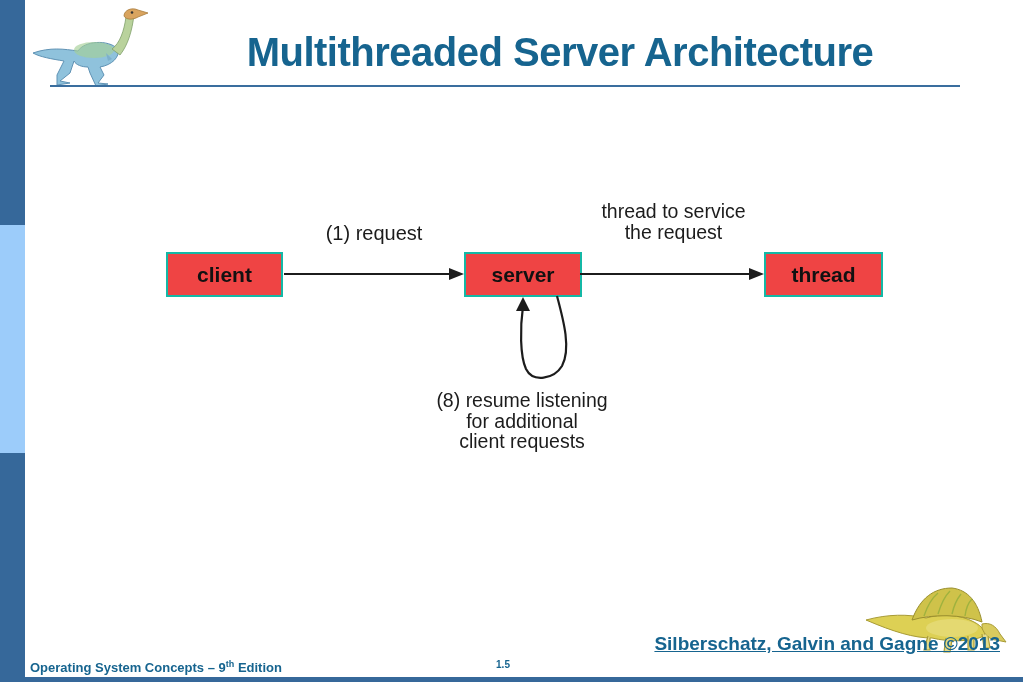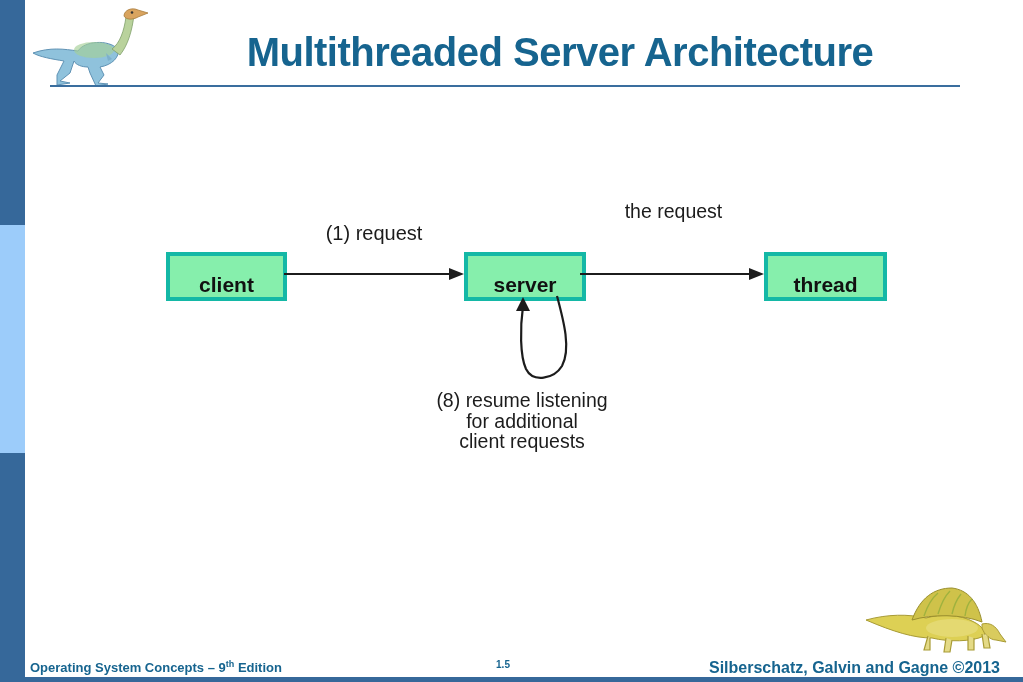--- a/index.html
+++ b/index.html
@@ -33,23 +33,23 @@
     left: 50px; top: 85px; width: 910px; height: 2px;
     background: #3a6e9e;
   }
   .dino-tl { position: absolute; left: 30px; top: 3px; width: 132px; height: 84px; }
   .dino-br { position: absolute; left: 864px; top: 580px; width: 154px; height: 74px; }
 
   
   .node {
     position: absolute;
     height: 41px;
-    background: #86efac;
-    border: 4px solid #14b8a6;
-    display: flex; align-items: flex-end; justify-content: center;
+    background: #ef4444;
+    border: 2px solid #14b8a6;
+    display: flex; align-items: center; justify-content: center;
     font-size: 21px; font-weight: bold; color: #111111;
   }
   #node-client { left: 166px; top: 252px; width: 113px; }
   #node-server { left: 464px; top: 252px; width: 114px; }
   #node-thread { left: 764px; top: 252px; width: 115px; }
 
   .dlabel {
     position: absolute;
     color: #1c1c1c;
     text-align: center;
@@ -72,24 +72,25 @@
     font-size: 13px; font-weight: bold; color: #16648f;
     white-space: nowrap;
   }
   .footer-left sup { font-size: 9px; }
   .footer-page {
     position: absolute; left: 453px; top: 659px; width: 100px;
     text-align: center;
     font-size: 10px; font-weight: bold; color: #16648f;
   }
   .footer-right {
-    position: absolute; right: 23px; top: 659px;
+    position: absolute; right: 23px; top: 633px;
     text-align: right;
-    font-size: 16px; font-weight: bold; color: #16648f;
+    font-size: 19px; font-weight: bold; color: #16648f;
     white-space: nowrap;
+    text-decoration: underline;
   }
   .bottom-strip {
     position: absolute; left: 0; top: 677px; width: 1023px; height: 5px;
     background: #36689a;
   }
 </style>
 </head>
 <body>
 
 <div class="slide">
@@ -123,20 +124,21 @@
   <div class="node" id="node-server">
     <span>server</span>
   </div>
   <div class="node" id="node-thread">
     <span>thread</span>
   </div>
 
   <div class="dlabel" id="label-step1">(1) request</div>
 
   <div class="dlabel" id="label-step2">
+    <div>thread to service</div>
     <div>the request</div>
   </div>
 
   <div class="dlabel" id="label-step3">
     <div>(8) resume listening</div>
     <div>for additional</div>
     <div>client requests</div>
   </div>
 
   <svg class="arrow-layer" viewBox="0 0 1023 682" aria-hidden="true">

